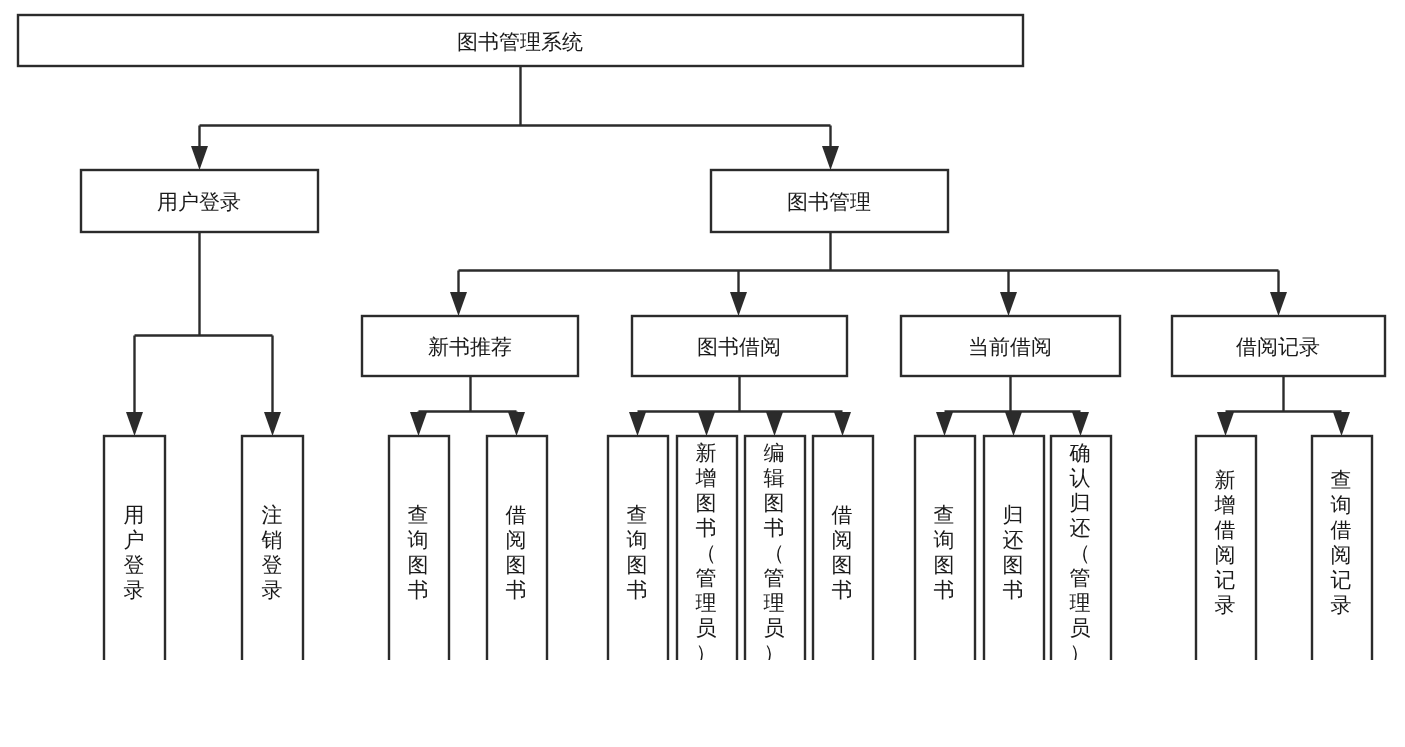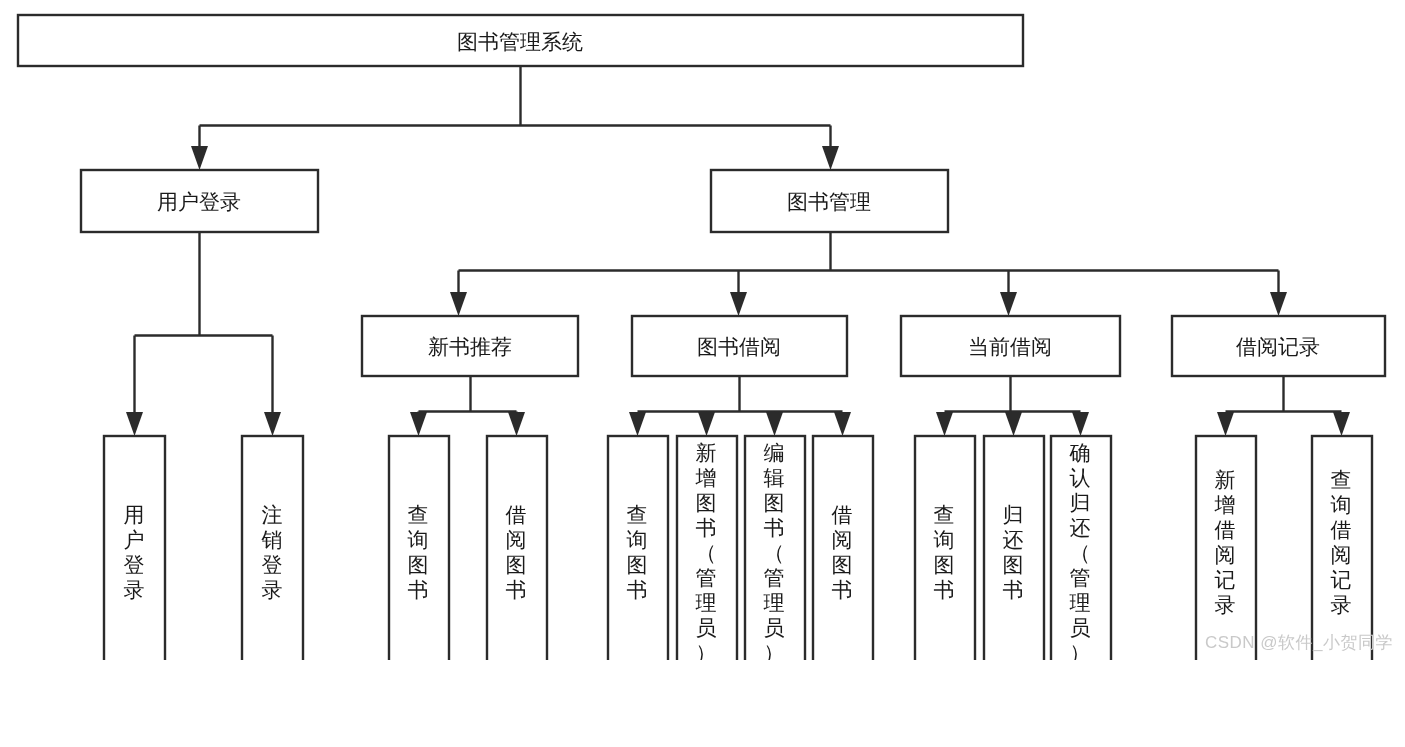--- a/index.html
+++ b/index.html
@@ -217,14 +217,13 @@
     <g>
       <rect class="node-box" x="1196" y="436" width="60" height="298"></rect>
       <text class="node-label-vertical" x="1225" y="487"><tspan x="1225" dy="0">新</tspan><tspan x="1225" dy="25">增</tspan><tspan x="1225" dy="25">借</tspan><tspan x="1225" dy="25">阅</tspan><tspan x="1225" dy="25">记</tspan><tspan x="1225" dy="25">录</tspan></text>
     </g>
     <g>
       <rect class="node-box" x="1312" y="436" width="60" height="298"></rect>
       <text class="node-label-vertical" x="1341" y="487"><tspan x="1341" dy="0">查</tspan><tspan x="1341" dy="25">询</tspan><tspan x="1341" dy="25">借</tspan><tspan x="1341" dy="25">阅</tspan><tspan x="1341" dy="25">记</tspan><tspan x="1341" dy="25">录</tspan></text>
     </g>
   </svg>
 
-  <div class="watermark">CSDN @软件_小贺同学</div>
 </div>
 
 </body></html>

